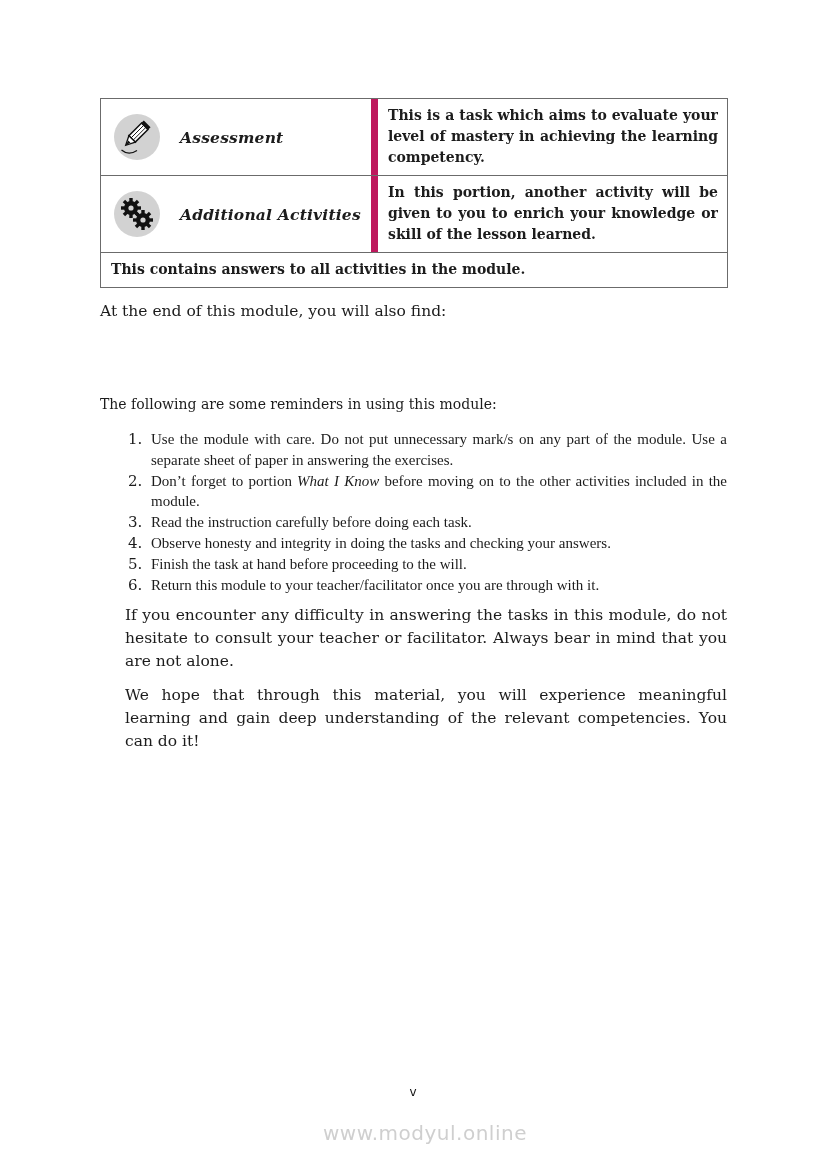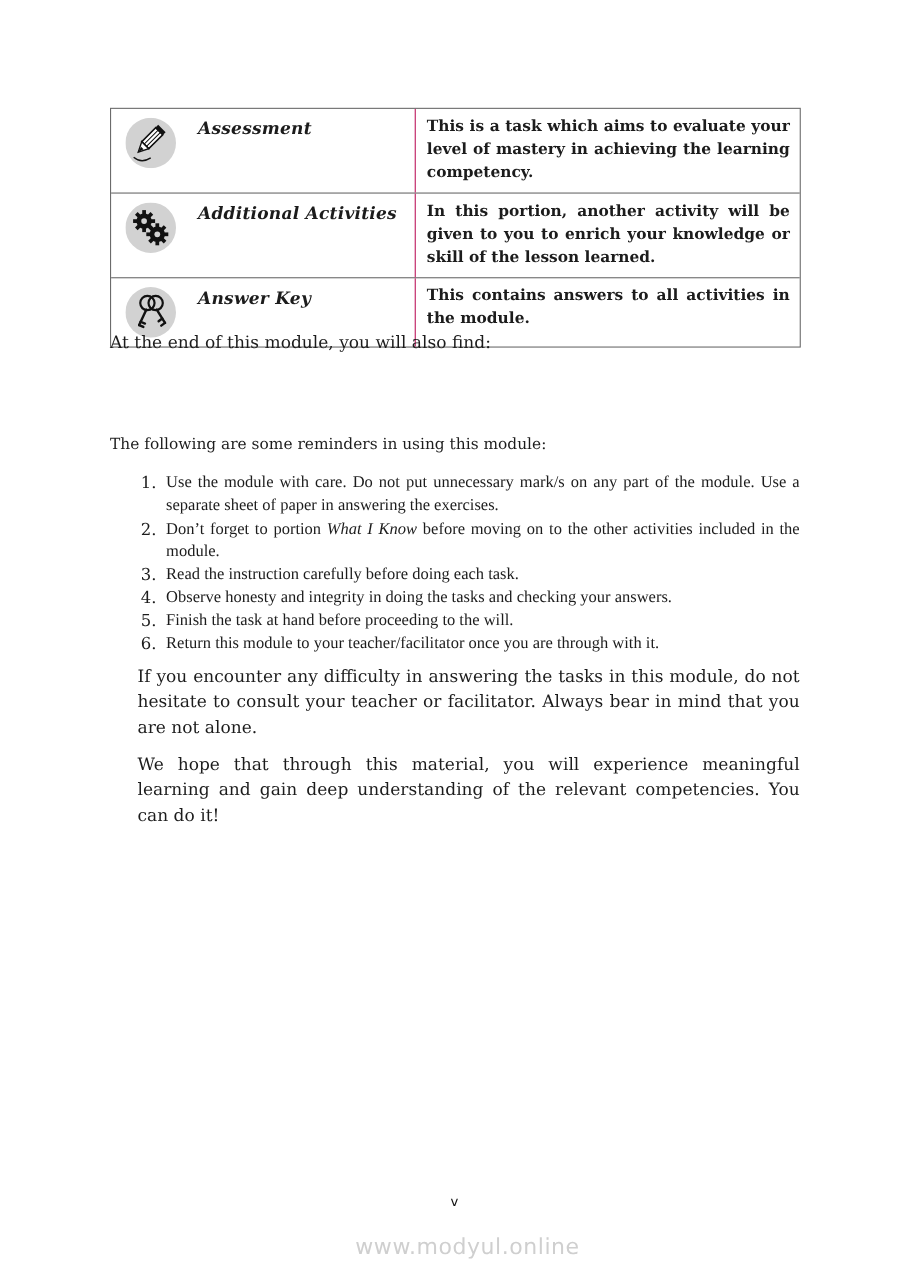--- a/index.html
+++ b/index.html
@@ -16,22 +16,22 @@
 
   
   .icons-table {
     position:absolute; left:100px; top:98px; width:628px;
     border:1px solid #6b6b6b;
   }
   .trow { display:flex; }
   .trow + .trow { border-top:1px solid #6b6b6b; }
   .cell-left {
     width:277px; flex:0 0 277px;
-    border-right:1px solid #be185d;
-    display:flex; align-items:flex-start;
+    border-right:7px solid #be185d;
+    display:flex; align-items:center;
     padding:8px 6px 8px 13px; gap:20px;
   }
   .icon-circle {
     width:46px; height:46px; flex:0 0 46px;
   }
   .row-label {
     font-weight:bold; font-style:italic;
     font-size:15.5px; letter-spacing:0.2px;
   }
   .cell-right {
@@ -142,38 +142,20 @@
             <circle r="7" fill="#111"></circle>
             <circle r="2.6" fill="#d2d2d2"></circle>
           </g>
         </svg>
         <span class="row-label">Additional Activities</span>
       </div>
       <div class="cell-right">In this portion, another activity will be given to you to enrich your knowledge or skill of the lesson learned.</div>
     </div>
 
     <div class="trow">
-      <div class="cell-left">
-        <svg class="icon-circle" viewBox="0 0 46 46">
-          <circle cx="23" cy="23" r="23" fill="#d2d2d2"></circle>
-          <circle cx="20" cy="14.5" r="6.5" fill="none" stroke="#111" stroke-width="2"></circle>
-          <circle cx="27.5" cy="14.5" r="6.5" fill="none" stroke="#111" stroke-width="2"></circle>
-          <g stroke="#111" stroke-width="2.2" stroke-linecap="round">
-            <line x1="19" y1="20.5" x2="12.5" y2="34.5"></line>
-            <line x1="13.8" y1="31.5" x2="17.8" y2="33.2"></line>
-            <line x1="12.5" y1="34.5" x2="16.3" y2="36.2"></line>
-          </g>
-          <g stroke="#111" stroke-width="2.2" stroke-linecap="round">
-            <line x1="28.5" y1="20.5" x2="36" y2="32.5"></line>
-            <line x1="33.5" y1="28.5" x2="30.2" y2="31"></line>
-            <line x1="36" y1="32.5" x2="32.6" y2="35"></line>
-          </g>
-        </svg>
-        <span class="row-label">Answer Key</span>
-      </div>
       <div class="cell-right">This contains answers to all activities in the module.</div>
     </div>
   </div>
 
   <div class="intro-line">At the end of this module, you will also find:</div>
 
   <div class="reminders-heading">The following are some reminders in using this module:</div>
 
   <div class="reminders">
     <div class="reminder-item">

